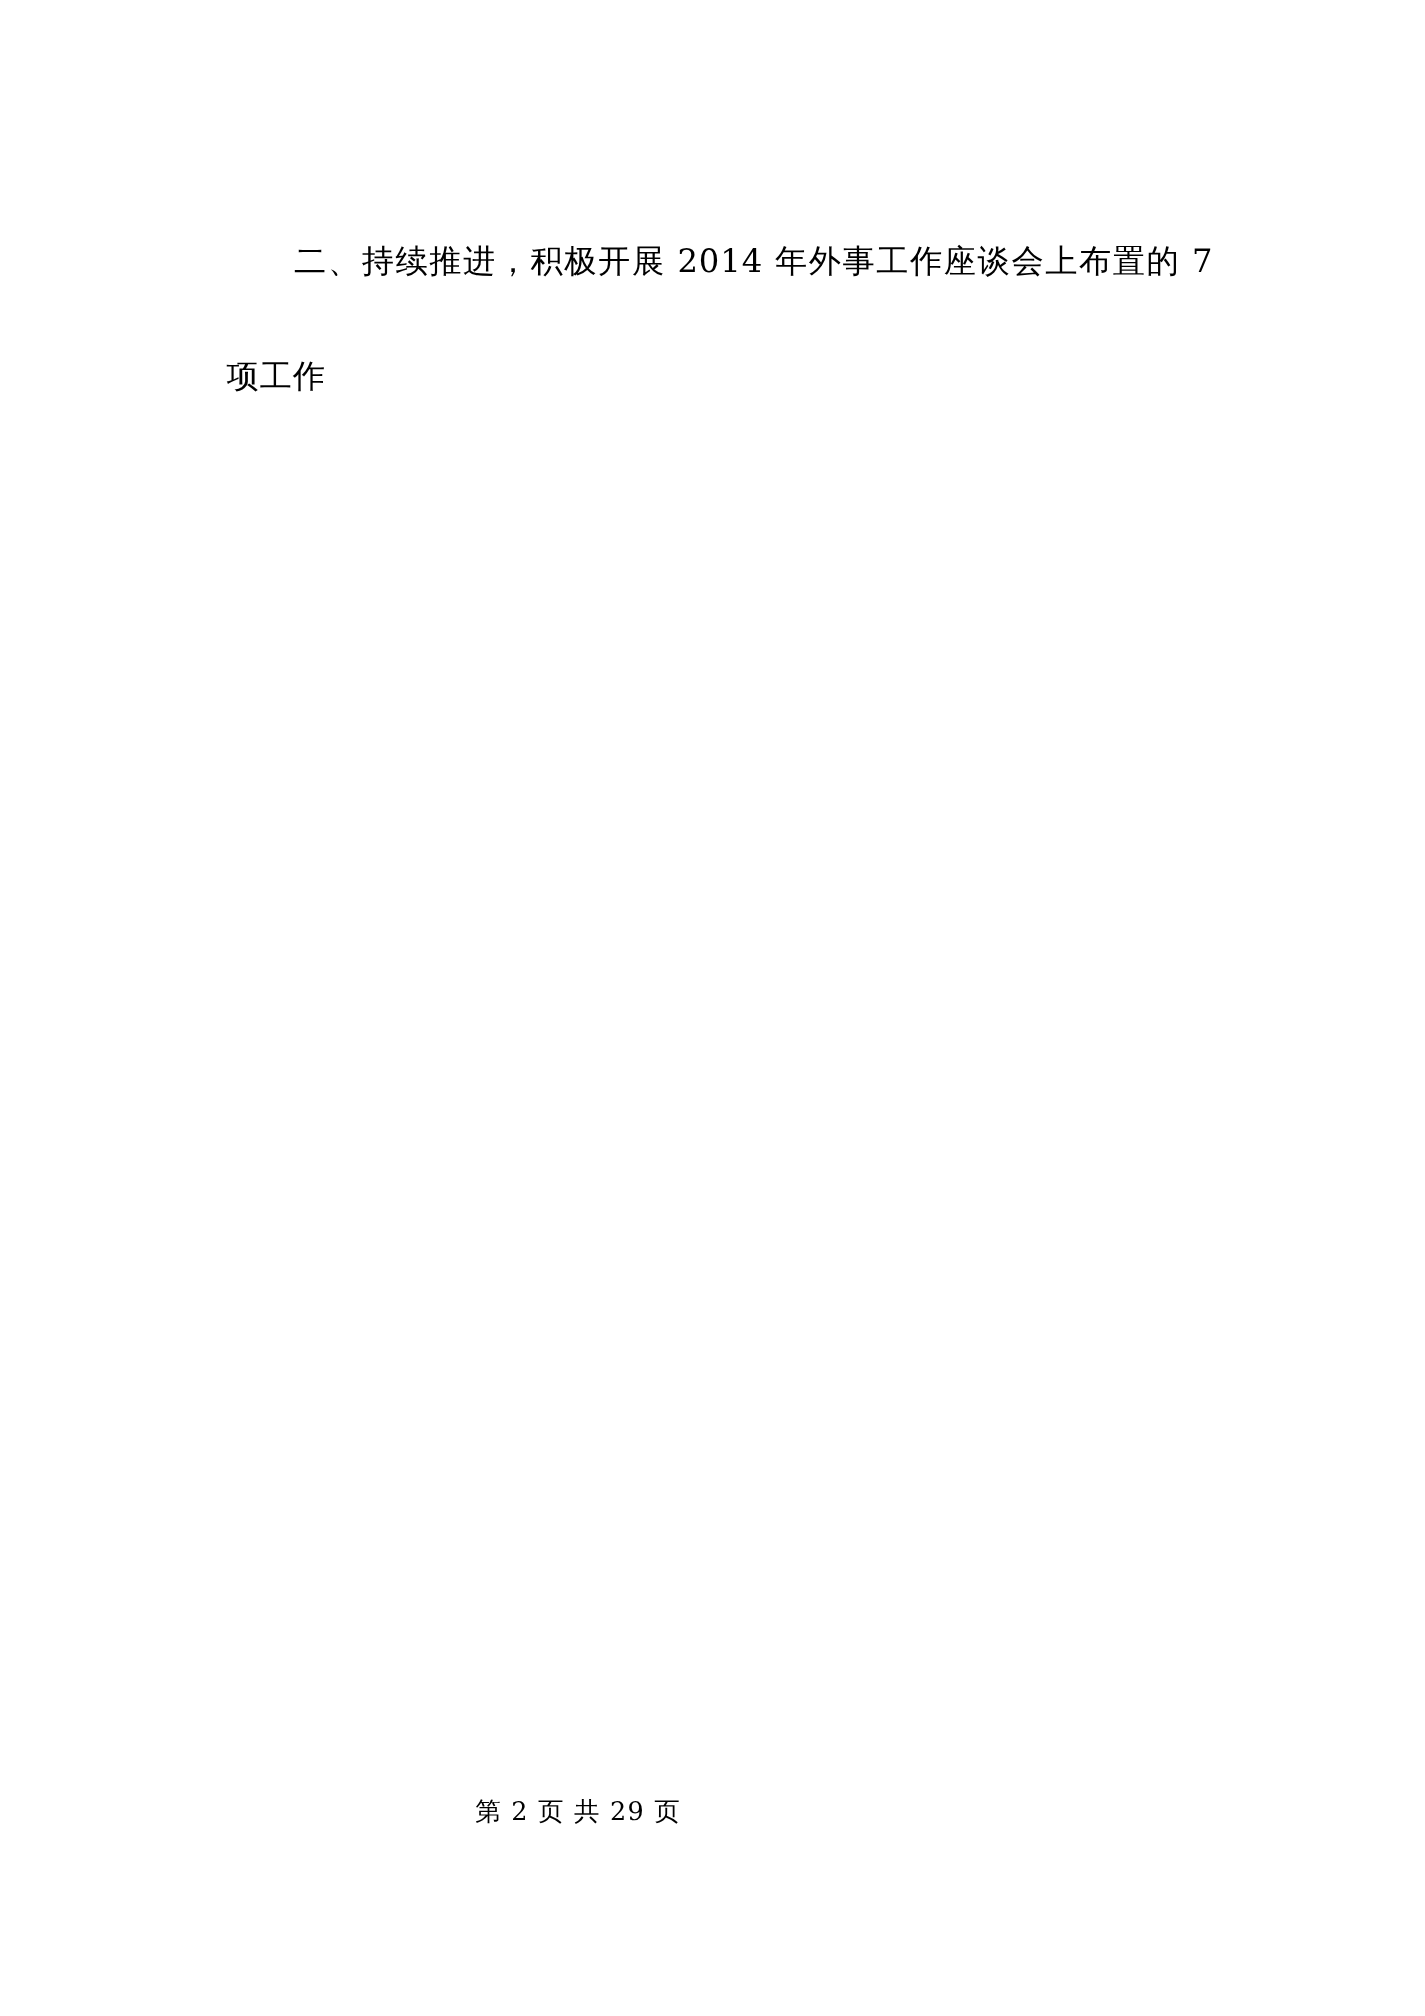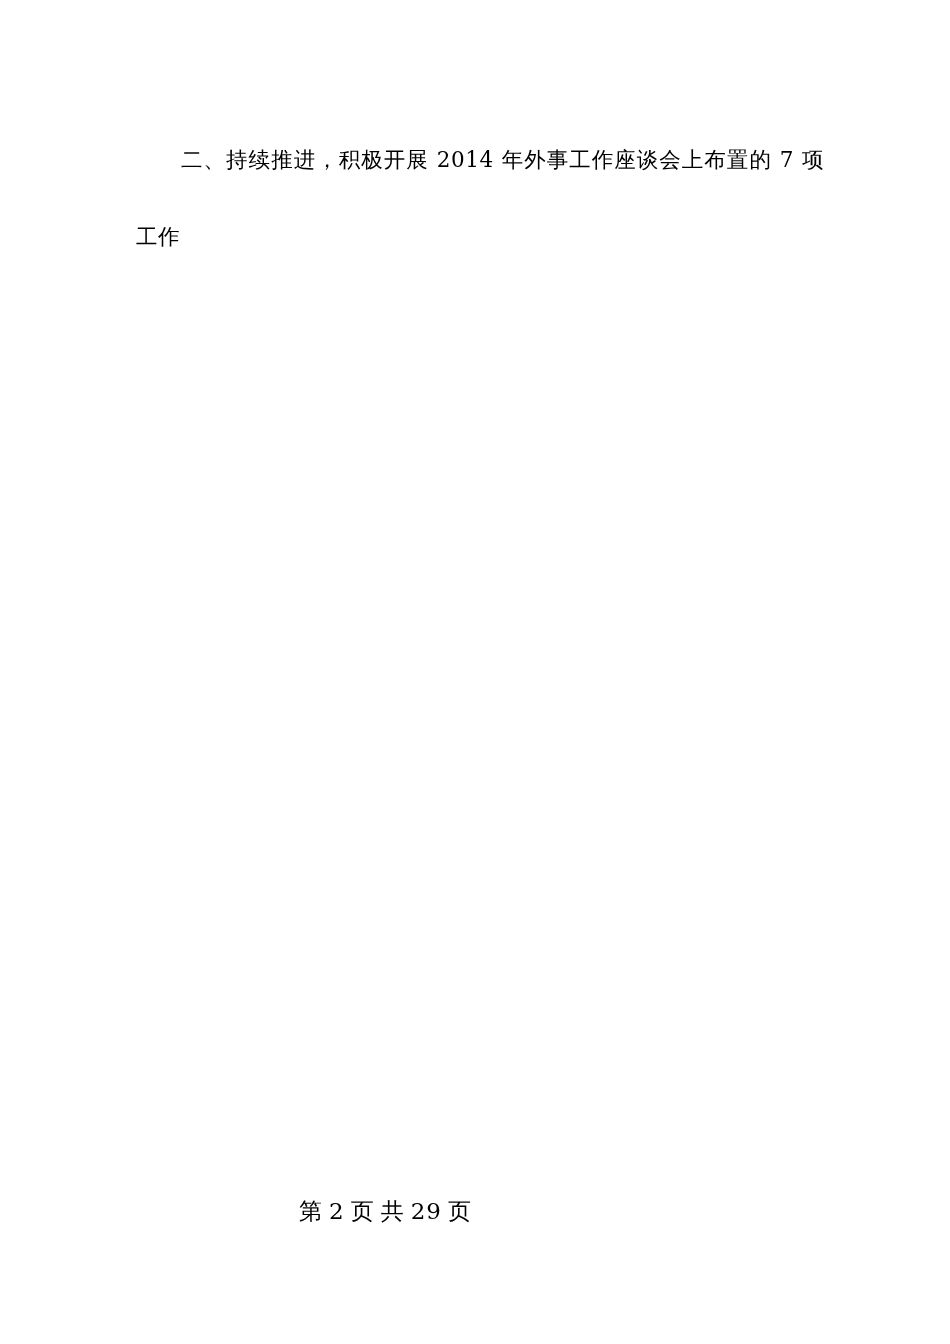--- a/index.html
+++ b/index.html
@@ -28,33 +28,33 @@
     left: 135px;
     top: 120px;
     width: 690px;
   }
   .para {
     font-size: 21.5px;
     line-height: 77px;
     text-align: justify;
     text-justify: inter-ideograph;
     letter-spacing: 0.6px;
-    margin: 1px;
+    margin: 16px;
     text-indent: 0;
   }
   .para + .para {
     margin-top: 0;
   }
   .footer {
     position: absolute;
     left: 0;
     top: 1196px;
     width: 771px;
     text-align: center;
-    font-size: 23px;
+    font-size: 17px;
     font-family: "DejaVu Serif", "Liberation Serif", serif;
     letter-spacing: 1px;
   }
   .footer .sep {
     display: inline-block;
     width: 6px;
   }
 </style>
 </head>
 <body>

